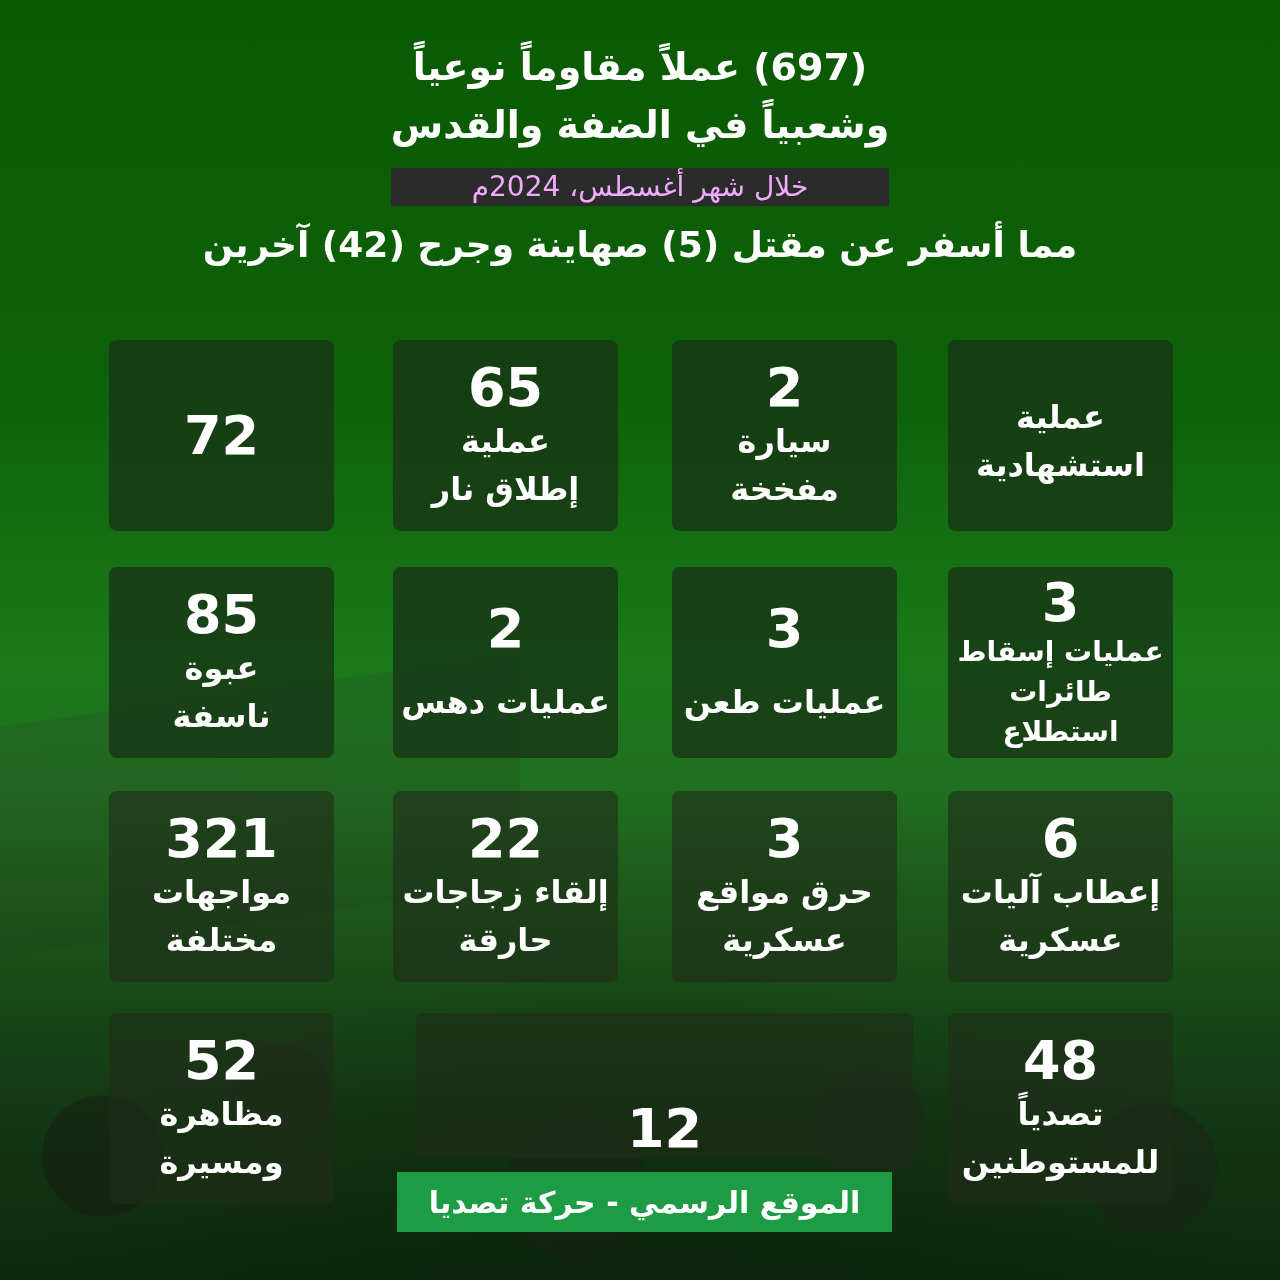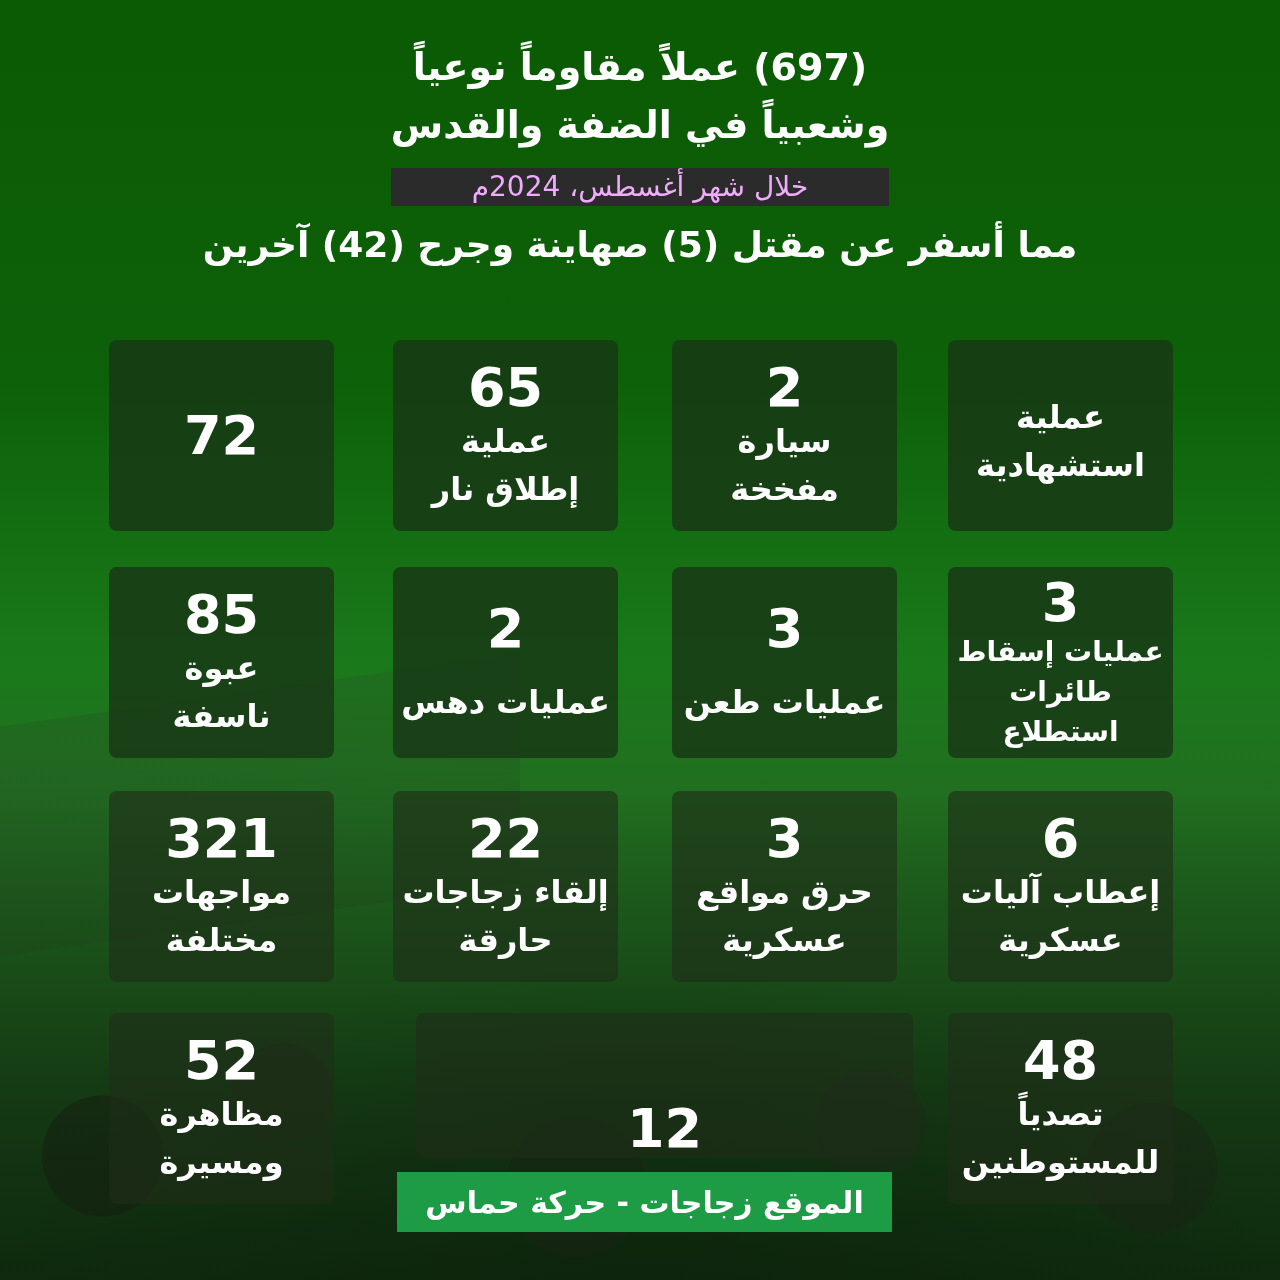--- a/index.html
+++ b/index.html
@@ -132,13 +132,13 @@
 </div>
 <div class="tile photo" style="left:416px;top:1013px;width:497px;height:145px;justify-content:flex-end;padding-top:20px;gap:24px;">
   <div class="num">12</div>
 </div>
 <div class="tile photo" style="left:109px;top:1013px;width:225px;height:191px;">
   <div class="num">52</div>
   <div class="lbl">مظاهرة
 ومسيرة</div>
 </div>
 
-<div class="source">الموقع زجاجات - حركة حماس</div>
+<div class="source">الموقع الرسمي - حركة تصديا</div>
 
 </body></html>

